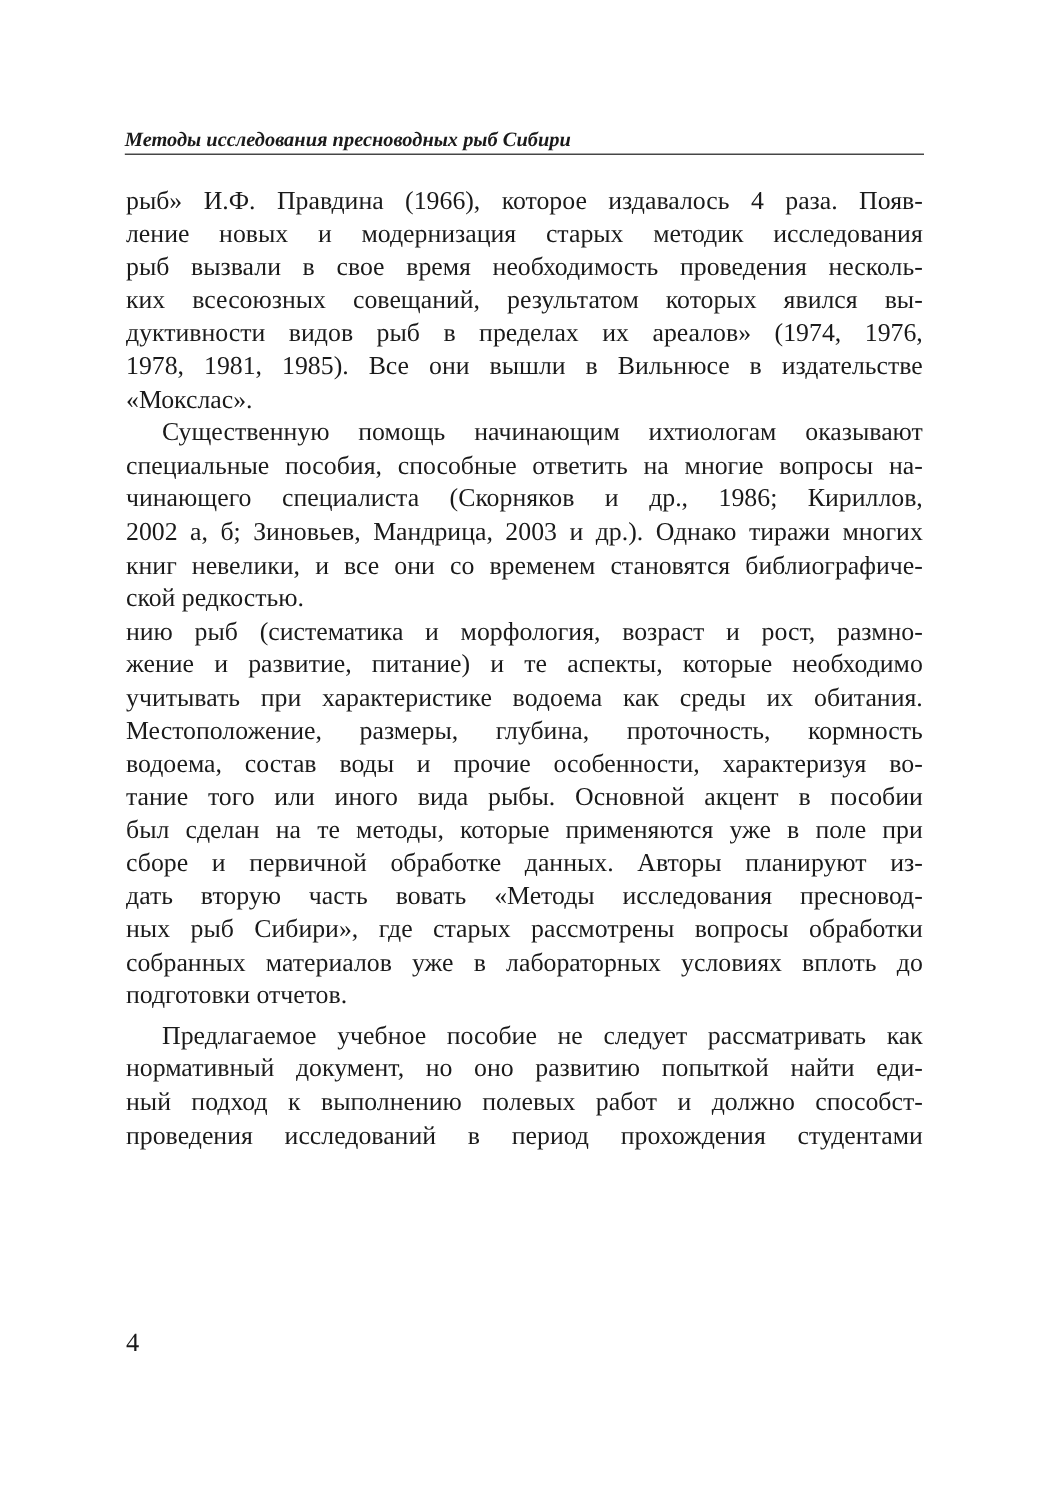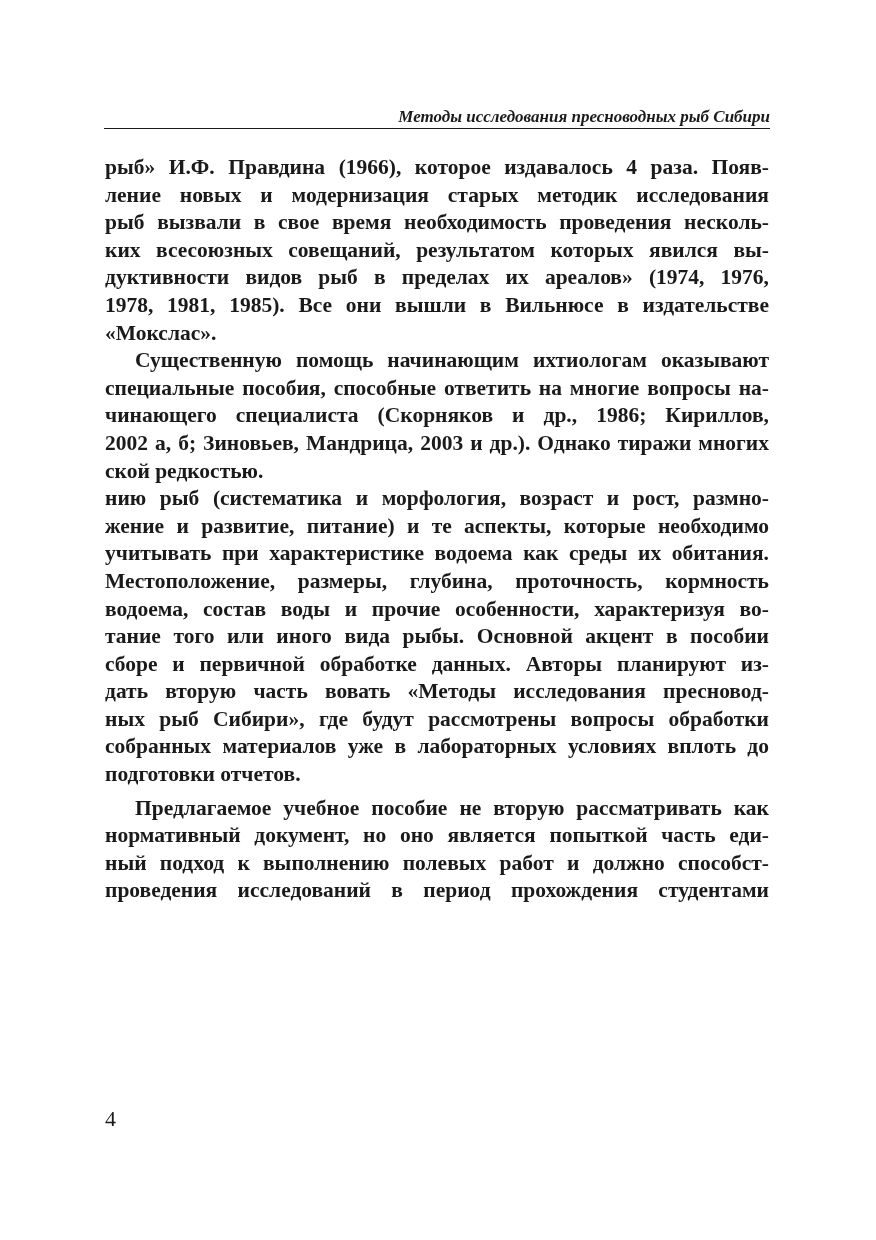--- a/index.html
+++ b/index.html
@@ -13,21 +13,21 @@
     position: relative;
     overflow: hidden;
     font-family: "Liberation Serif", "DejaVu Serif", serif;
     color: #1a1a1a;
   }
   .running-header {
     position: absolute;
     left: 104px;
     top: 106px;
     width: 666px;
-    text-align: right;
+    text-align: left;
     font-style: italic;
     font-weight: bold;
     font-size: 17px;
     line-height: 22px;
   }
   .header-rule {
     position: absolute;
     left: 104px;
     top: 128px;
     width: 666px;
@@ -40,21 +40,20 @@
     top: 154px;
     width: 664px;
   }
   .line {
     font-size: 21.5px;
     line-height: 27.6px;
     height: 27.6px;
     text-align: justify;
     text-align-last: justify;
     white-space: nowrap;
-    font-weight: bold;
   }
   .line.last {
     text-align-last: left;
   }
   .line.indent {
     text-indent: 30px;
   }
   .para-gap {
     height: 6px;
   }
@@ -80,37 +79,39 @@
       <div class="line">ких всесоюзных совещаний, результатом которых явился вы-</div>
       <div class="line">дуктивности видов рыб в пределах их ареалов» (1974, 1976,</div>
       <div class="line">1978, 1981, 1985). Все они вышли в Вильнюсе в издательстве</div>
       <div class="line last">«Мокслас».</div>
     </div>
     <div>
       <div class="line indent">Существенную помощь начинающим ихтиологам оказывают</div>
       <div class="line">специальные пособия, способные ответить на многие вопросы на-</div>
       <div class="line">чинающего специалиста (Скорняков и др., 1986; Кириллов,</div>
       <div class="line">2002 а, б; Зиновьев, Мандрица, 2003 и др.). Однако тиражи многих</div>
+      <div class="line">книг невелики, и все они со временем становятся библиографиче-</div>
       <div class="line last">ской редкостью.</div>
     </div>
     <div>
       <div class="line">нию рыб (систематика и морфология, возраст и рост, размно-</div>
       <div class="line">жение и развитие, питание) и те аспекты, которые необходимо</div>
       <div class="line">учитывать при характеристике водоема как среды их обитания.</div>
       <div class="line">Местоположение, размеры, глубина, проточность, кормность</div>
       <div class="line">водоема, состав воды и прочие особенности, характеризуя во-</div>
       <div class="line">тание того или иного вида рыбы. Основной акцент в пособии</div>
+      <div class="line">был сделан на те методы, которые применяются уже в поле при</div>
       <div class="line">сборе и первичной обработке данных. Авторы планируют из-</div>
       <div class="line">дать вторую часть вовать «Методы исследования пресновод-</div>
-      <div class="line">ных рыб Сибири», где будут рассмотрены вопросы обработки</div>
+      <div class="line">ных рыб Сибири», где старых рассмотрены вопросы обработки</div>
       <div class="line">собранных материалов уже в лабораторных условиях вплоть до</div>
       <div class="line last">подготовки отчетов.</div>
     </div>
     <div class="para-gap"></div>
     <div>
-      <div class="line indent">Предлагаемое учебное пособие не вторую рассматривать как</div>
-      <div class="line">нормативный документ, но оно является попыткой часть еди-</div>
+      <div class="line indent">Предлагаемое учебное пособие не следует рассматривать как</div>
+      <div class="line">нормативный документ, но оно развитию попыткой найти еди-</div>
       <div class="line">ный подход к выполнению полевых работ и должно способст-</div>
       <div class="line">проведения исследований в период прохождения студентами</div>
     </div>
   </div>
 
 <div class="page-number">4</div>
 
 </body></html>

